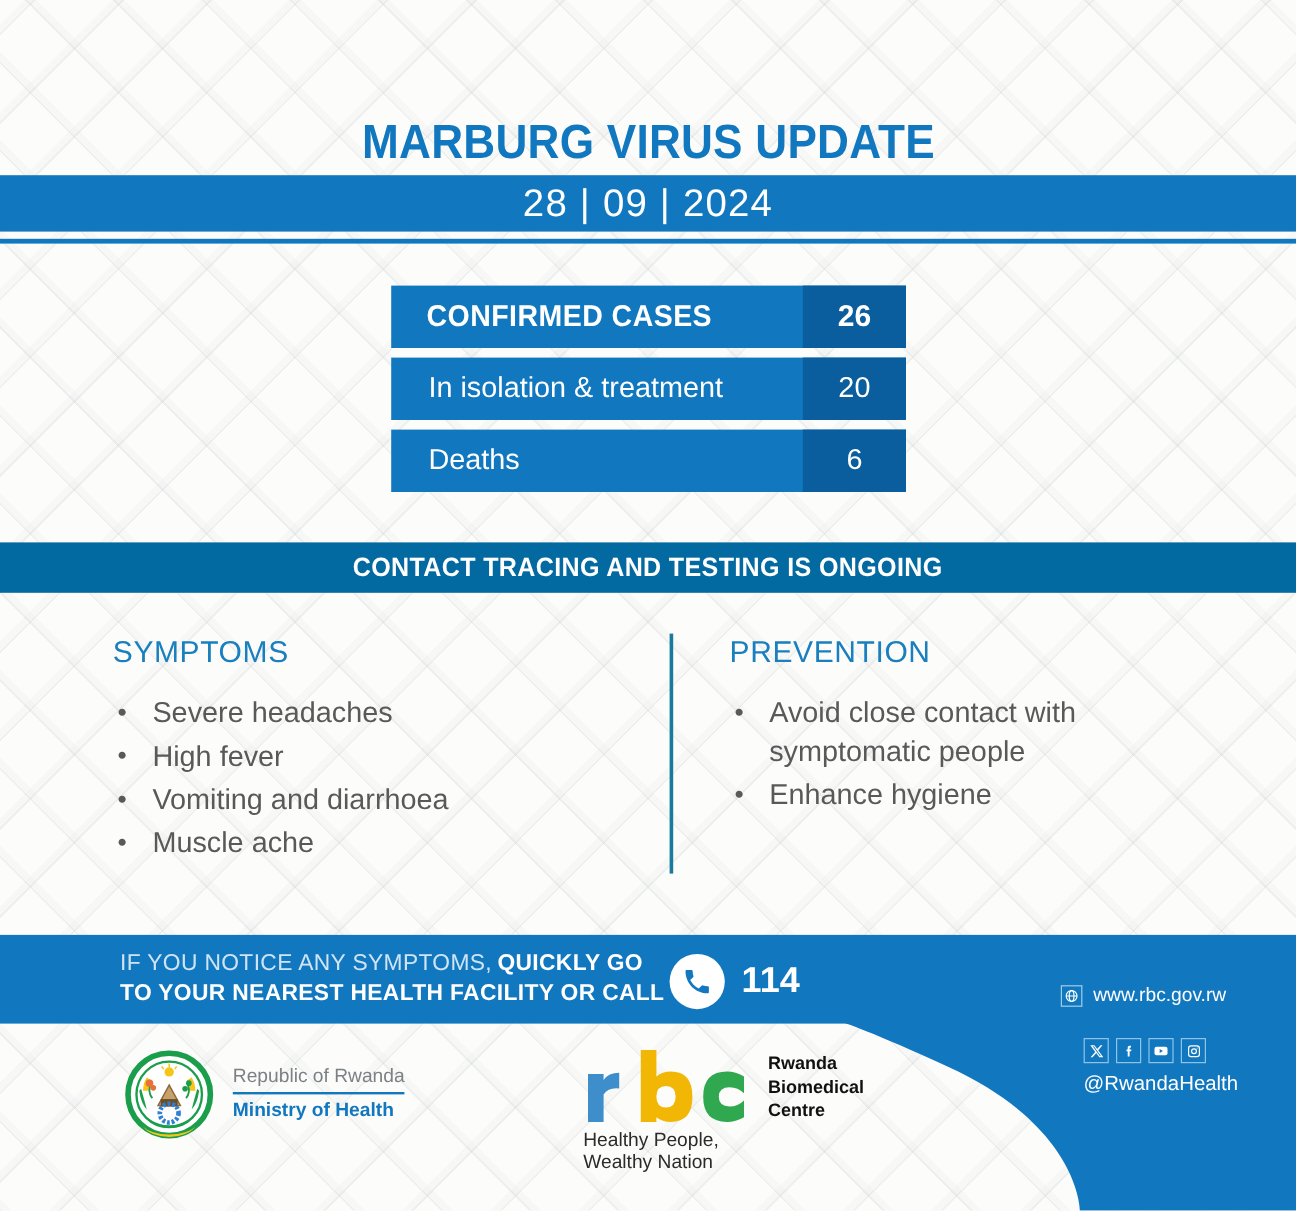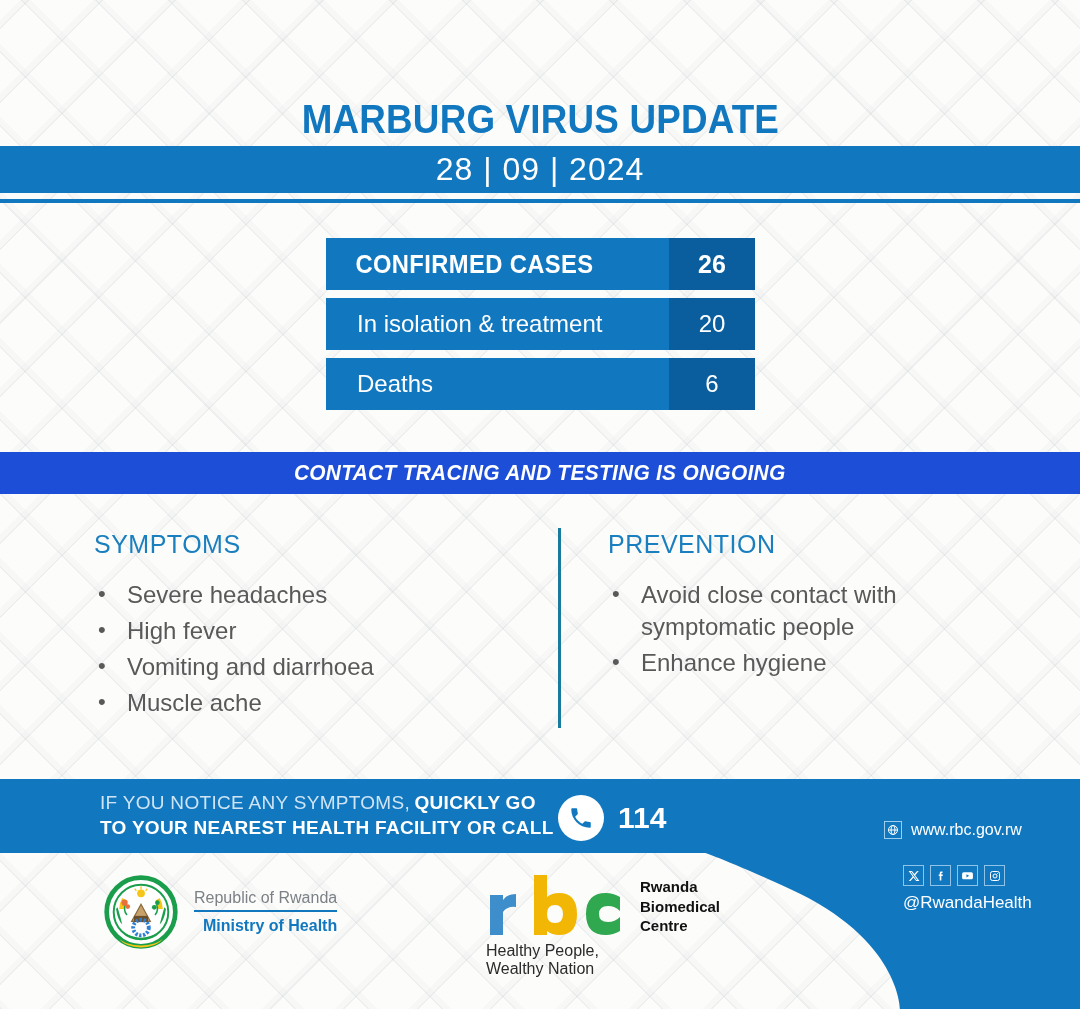--- a/index.html
+++ b/index.html
@@ -75,21 +75,21 @@
     display: flex; align-items: center; justify-content: center;
   }
   .stat-row.primary .stat-label { font-size: 25px; font-weight: 700; letter-spacing: .4px; transform: scaleX(.95); transform-origin: left center; }
   .stat-row.primary .stat-value { font-size: 25px; font-weight: 700; }
   .stat-row.sub .stat-label { font-size: 24px; font-weight: 400; }
   .stat-row.sub .stat-value { font-size: 24px; font-weight: 400; }
 
   
   .banner {
     position: absolute; left: 0; top: 452px; width: 1080px; height: 42px;
-    background: #1d4ed8; display: flex; align-items: center; justify-content: center; font-style: italic;
+    background: #0369a1; display: flex; align-items: center; justify-content: center;
   }
   .banner-text {
     color: #ffffff; font-size: 22px; font-weight: 700; letter-spacing: .3px;
     transform: scaleX(.95);
   }
 
   
   .cols { position: absolute; left: 0; top: 530px; width: 1080px; height: 240px; }
   .col-head {
     color: #1a7fbf; font-size: 25px; font-weight: 400; letter-spacing: .5px;
@@ -155,21 +155,21 @@
     color: #ffffff; font-size: 17px;
   }
 
   
   .moh-logo { position: absolute; left: 102px; top: 93px; display: flex; align-items: center; gap: 14px; }
   .moh-text { line-height: 1.25; }
   .moh-country {
     color: #7b8186; font-size: 16px; padding-bottom: 2px;
     border-bottom: 2px solid #1178c0; display: inline-block;
   }
-  .moh-dept { color: #1178c0; font-size: 16px; font-weight: 700; margin-top: 4px; text-align: right; }
+  .moh-dept { color: #1178c0; font-size: 16px; font-weight: 700; margin-top: 4px; }
 
   .rbc-logo { position: absolute; left: 486px; top: 94px; }
   .rbc-main { display: flex; align-items: flex-start; gap: 14px; }
   .rbc-words { line-height: 1.3; padding-top: 4px; }
   .rbc-words div { color: #111111; font-size: 15px; font-weight: 700; }
   .rbc-tag { color: #2b2b2b; font-size: 16px; margin-top: 6px; text-align: left; width: 140px; }
 </style>
 </head>
 <body>
 

